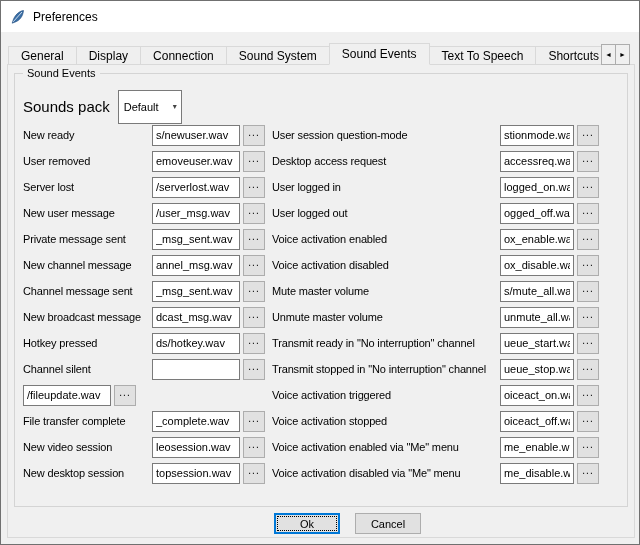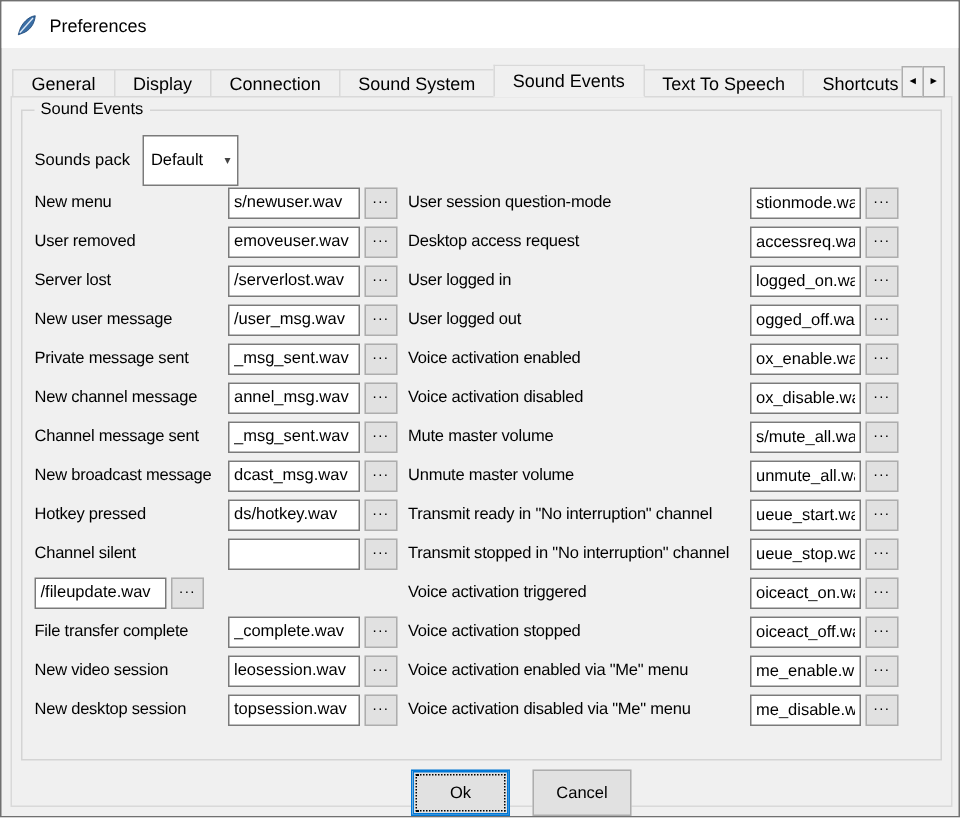--- a/index.html
+++ b/index.html
@@ -30,42 +30,42 @@
   .pane { position:absolute; left:6px; top:63px; width:628px; height:474px;
           border:1px solid #d9d9d9; background:#f0f0f0; z-index:1; }
 
   .groupbox { position:absolute; left:6px; top:8px; width:614px; height:434px;
               border:1px solid #d4d4d4; }
   .gb-title { position:absolute; top:-7px; left:8px; background:#f0f0f0; padding:0 4px;
               font-size:11px; color:#000; }
 
   .packrow { position:absolute; left:8px; top:22px; height:21px; display:flex;
              align-items:center; gap:8px; }
-  .plabel { font-size:11px; }
+  .plabel { font-size:15px; }
   .combo { width:64px; height:34px; border:1px solid #7a7a7a; background:#fff;
            display:flex; align-items:center; justify-content:space-between;
            padding:0 4px 0 5px; font-size:11px; cursor:default; }
   .combo-arrow { font-size:8px; color:#444; }
 
   .col { position:absolute; top:48px; }
   .col-left  { left:8px;   width:242px; }
   .col-right { left:257px; width:327px; }
   .row { height:26px; display:flex; align-items:center; }
   .rlabel { flex:1; font-size:11px; letter-spacing:-0.15px; white-space:nowrap;
             overflow:hidden; padding-right:4px; }
   .rinput { height:21px; border:1px solid #7a7a7a; background:#fff; font-size:11px;
             padding:0 3px; font-family:Liberation Sans, sans-serif; color:#000; }
   .col-left  .rinput { width:88px; }
   .col-right .rinput { width:74px; }
   .dots { width:22px; height:21px; margin-left:3px; border:1px solid #adadad;
           background:#e1e1e1; font-size:10px; letter-spacing:1px; line-height:1;
           display:flex; align-items:center; justify-content:center; padding-bottom:4px;
           font-family:inherit; }
 
-  .btn { position:absolute; height:31px; width:66px; font-size:11px; font-family:inherit;
+  .btn { position:absolute; height:21px; width:66px; font-size:11px; font-family:inherit;
          background:#e1e1e1; border:1px solid #adadad; color:#000; }
   .btn.ok { left:266px; top:448px; border:1px solid #0078d7;
             box-shadow:inset 0 0 0 1px #0078d7; outline:1px dotted #000;
             outline-offset:-4px; }
   .btn.cancel { left:347px; top:448px; }
 </style>
 </head>
 <body>
 
 <div class="window">
@@ -104,21 +104,21 @@
       <div class="packrow">
         <span class="plabel">Sounds pack</span>
         <div class="combo">
           <span>Default</span>
           <span class="combo-arrow">▾</span>
         </div>
       </div>
 
       <div class="col col-left">
         <div class="row">
-          <span class="rlabel">New menu</span>
+          <span class="rlabel">New ready</span>
           <input class="rinput" type="text" value="s/newuser.wav" style="">
           <button class="dots">...</button>
         </div>
         <div class="row">
           <span class="rlabel">User removed</span>
           <input class="rinput" type="text" value="emoveuser.wav" style="">
           <button class="dots">...</button>
         </div>
         <div class="row">
           <span class="rlabel">Server lost</span>

